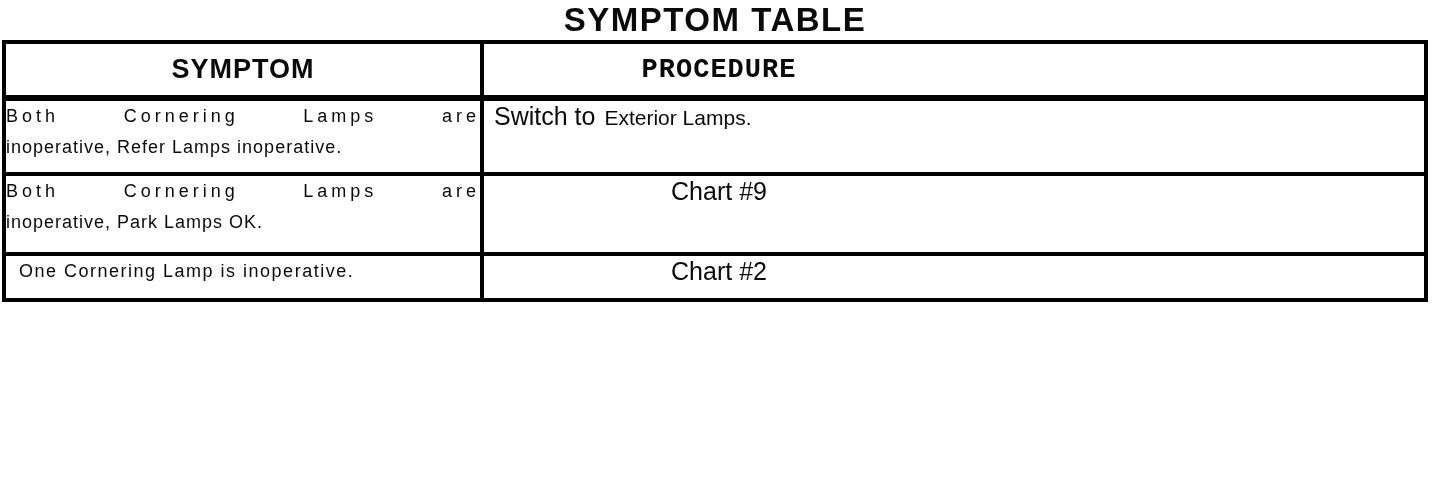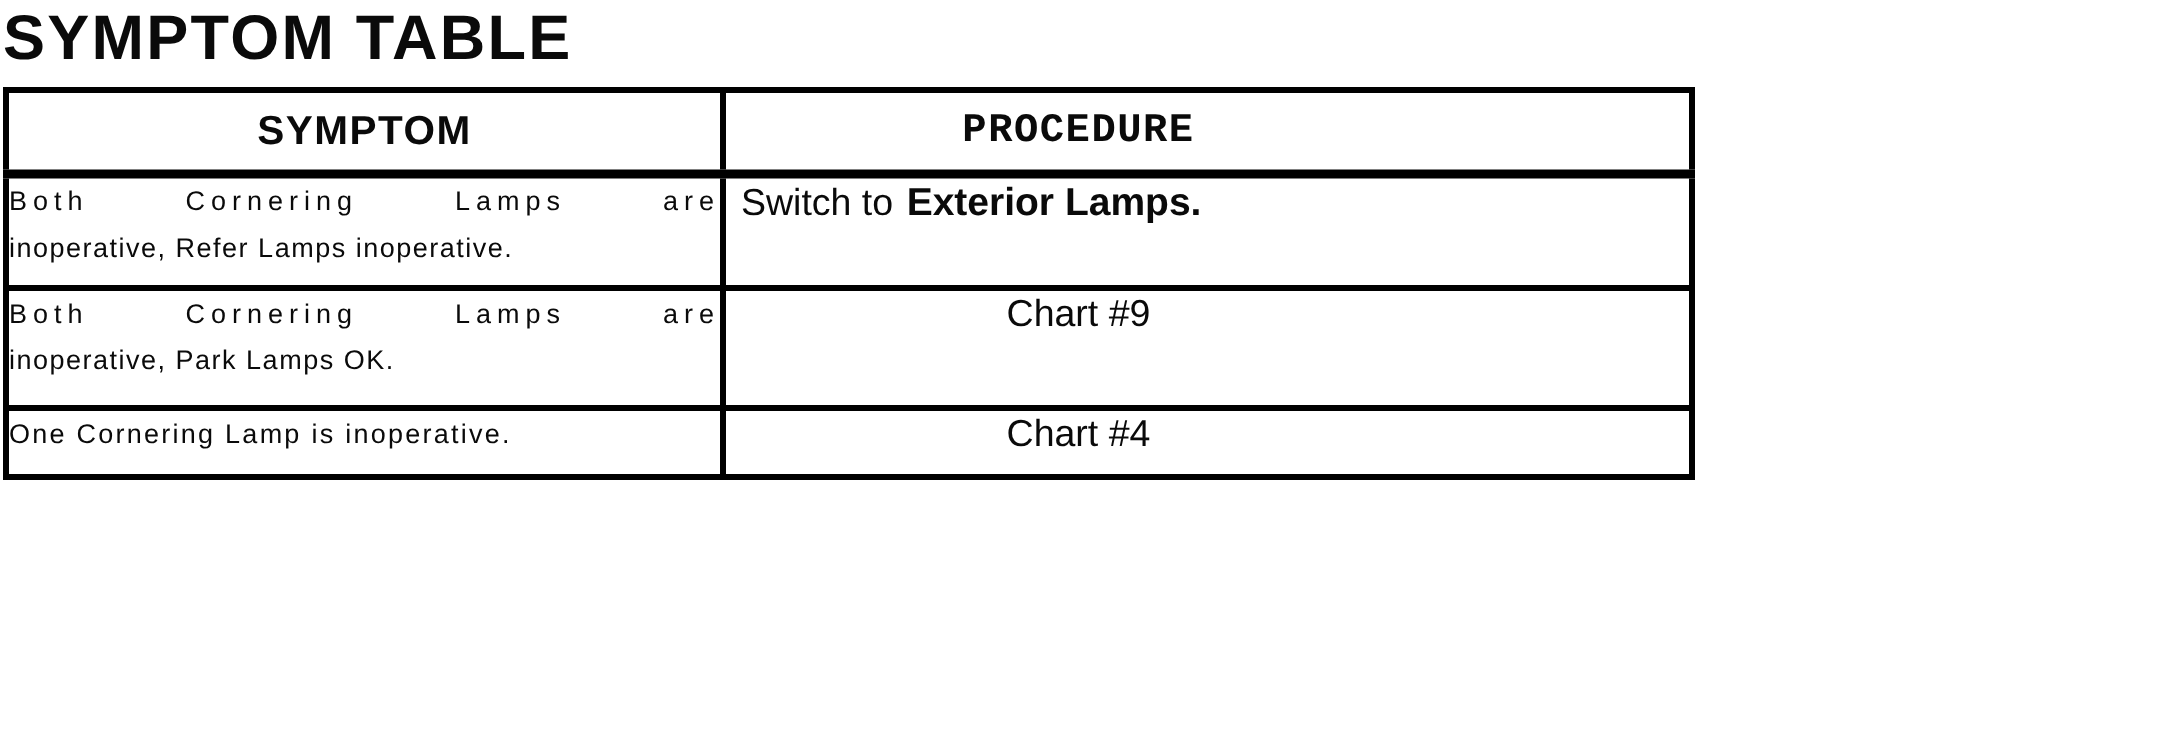--- a/index.html
+++ b/index.html
@@ -17,34 +17,33 @@
     position: relative;
     width: 1440px;
     height: 490px;
     background: #fff;
   }
   .title {
     position: absolute;
     top: 1px;
     left: 2px;
     width: 1426px;
-    text-align: left;
-    font-size: 42px;
+    text-align: center;
+    font-size: 33px;
     font-weight: 700;
     letter-spacing: 1.5px;
     color: #0a0a0a;
   }
   table.symptom-table {
     position: absolute;
     top: 40px;
     left: 2px;
-    width: 1128px;
+    width: 1426px;
     border-collapse: collapse;
     table-layout: fixed;
-    margin-top: 18px;
   }
   table.symptom-table col.c1 { width: 478px; }
   table.symptom-table th,
   table.symptom-table td {
     border: 4px solid #000;
     padding: 0;
     background: #fff;
   }
   
   tr.hrow { height: 56px; }
@@ -78,32 +77,32 @@
     color: #0a0a0a;
   }
   td.sym .l1, td.sym .l2 { display: block; white-space: nowrap; }
   td.sym .just {
     white-space: normal;
     text-align: justify;
     text-align-last: justify;
     letter-spacing: 4px;
   }
   td.sym .l2 { letter-spacing: 1px; }
-  td.sym .single { letter-spacing: 1.5px; }
+  td.sym .single { letter-spacing: 1.5px; padding-left: 13px; }
   td.proc {
     vertical-align: top;
     padding-top: 8px;
     font-size: 25px;
     line-height: 31px;
     color: #0a0a0a;
   }
   td.proc.left { padding-left: 10px; }
   .ref-bold {
-    font-weight: 700;
-    font-size: 26px;
+    font-weight: 400;
+    font-size: 21px;
     margin-left: 9px;
   }
 </style>
 </head>
 <body>
 
 <div class="page">
 
   <div class="title">SYMPTOM TABLE</div>
 
@@ -137,18 +136,18 @@
         </td>
         <td class="proc">
           <span class="center-band">Chart #9</span>
         </td>
       </tr>
       <tr class="r3">
         <td class="sym">
           <span class="l1 single">One Cornering Lamp is inoperative.</span>
         </td>
         <td class="proc">
-          <span class="center-band">Chart #4</span>
+          <span class="center-band">Chart #2</span>
         </td>
       </tr>
     </tbody>
   </table>
 </div>
 
 </body></html>

